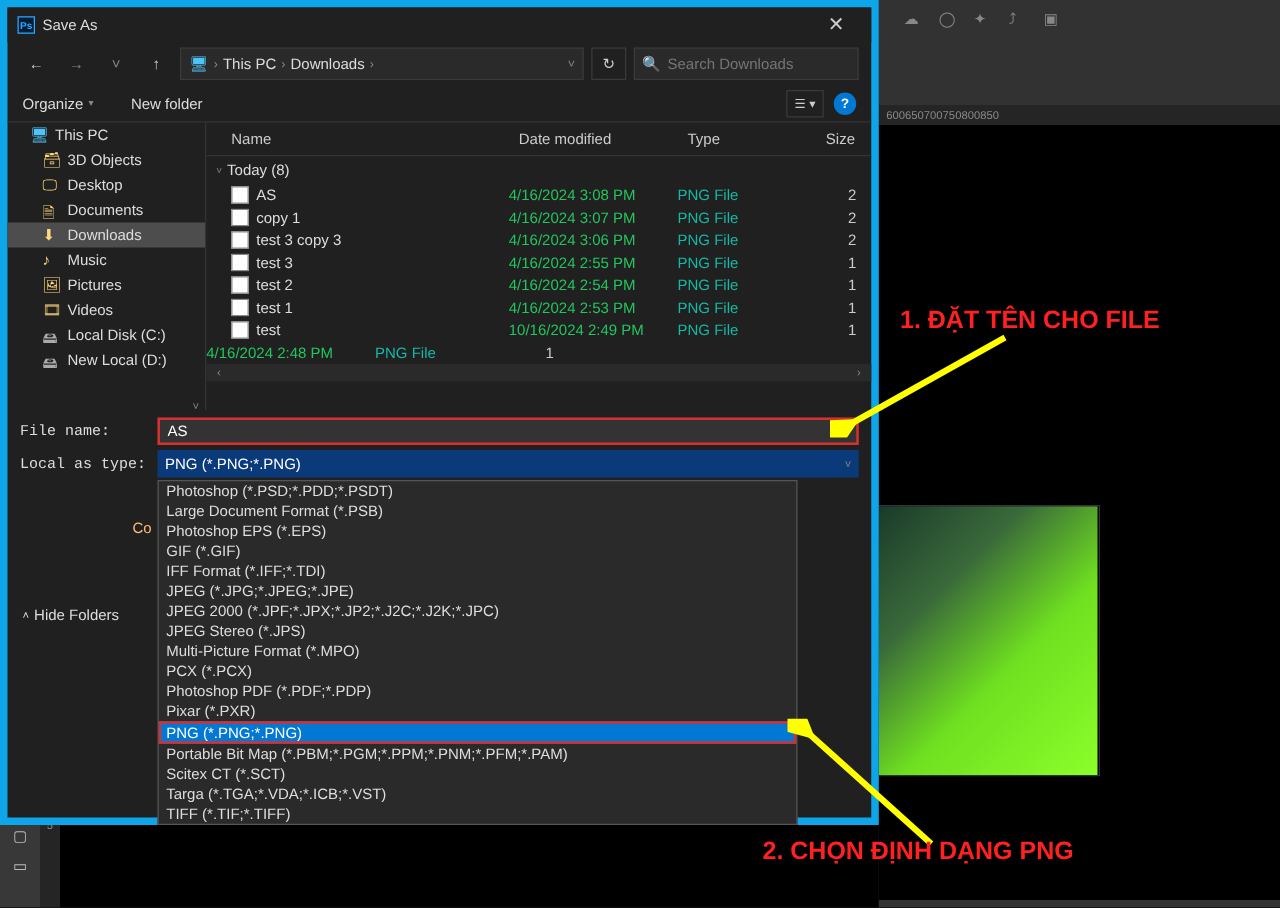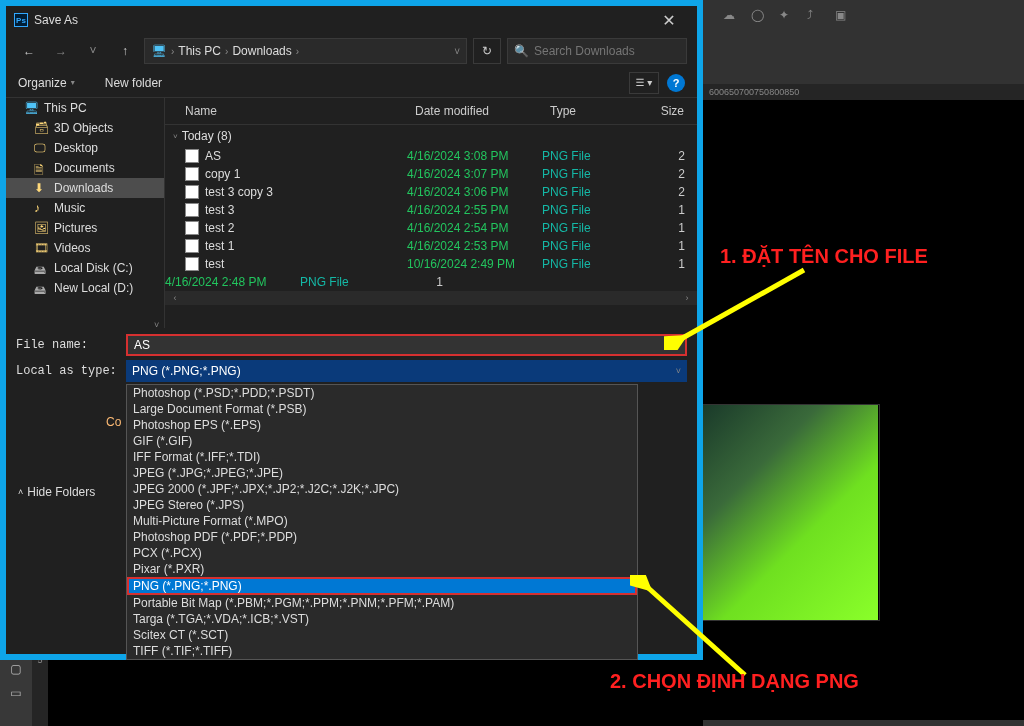--- a/index.html
+++ b/index.html
@@ -347,27 +347,27 @@
   <div class="dropdown-list" id="dd-list">
       <div class="dd-item">Photoshop (*.PSD;*.PDD;*.PSDT)</div>
       <div class="dd-item">Large Document Format (*.PSB)</div>
       <div class="dd-item">Photoshop EPS (*.EPS)</div>
       <div class="dd-item">GIF (*.GIF)</div>
       <div class="dd-item">IFF Format (*.IFF;*.TDI)</div>
       <div class="dd-item">JPEG (*.JPG;*.JPEG;*.JPE)</div>
       <div class="dd-item">JPEG 2000 (*.JPF;*.JPX;*.JP2;*.J2C;*.J2K;*.JPC)</div>
       <div class="dd-item">JPEG Stereo (*.JPS)</div>
       <div class="dd-item">Multi-Picture Format (*.MPO)</div>
+      <div class="dd-item">PCX (*.PCX)</div>
       <div class="dd-item">Photoshop PDF (*.PDF;*.PDP)</div>
-      <div class="dd-item">PCX (*.PCX)</div>
       <div class="dd-item">Pixar (*.PXR)</div>
       <div class="dd-item highlight">PNG (*.PNG;*.PNG)</div>
       <div class="dd-item">Portable Bit Map (*.PBM;*.PGM;*.PPM;*.PNM;*.PFM;*.PAM)</div>
+      <div class="dd-item">Scitex CT (*.SCT)</div>
       <div class="dd-item">Targa (*.TGA;*.VDA;*.ICB;*.VST)</div>
-      <div class="dd-item">Scitex CT (*.SCT)</div>
       <div class="dd-item">TIFF (*.TIF;*.TIFF)</div>
     </div>
 
   <div class="hide-folders">
     <span class="hide-caret">˄</span>
     <span>Hide Folders</span>
   </div>
 </div>
 
 <div class="annot1">1. ĐẶT TÊN CHO FILE</div>

